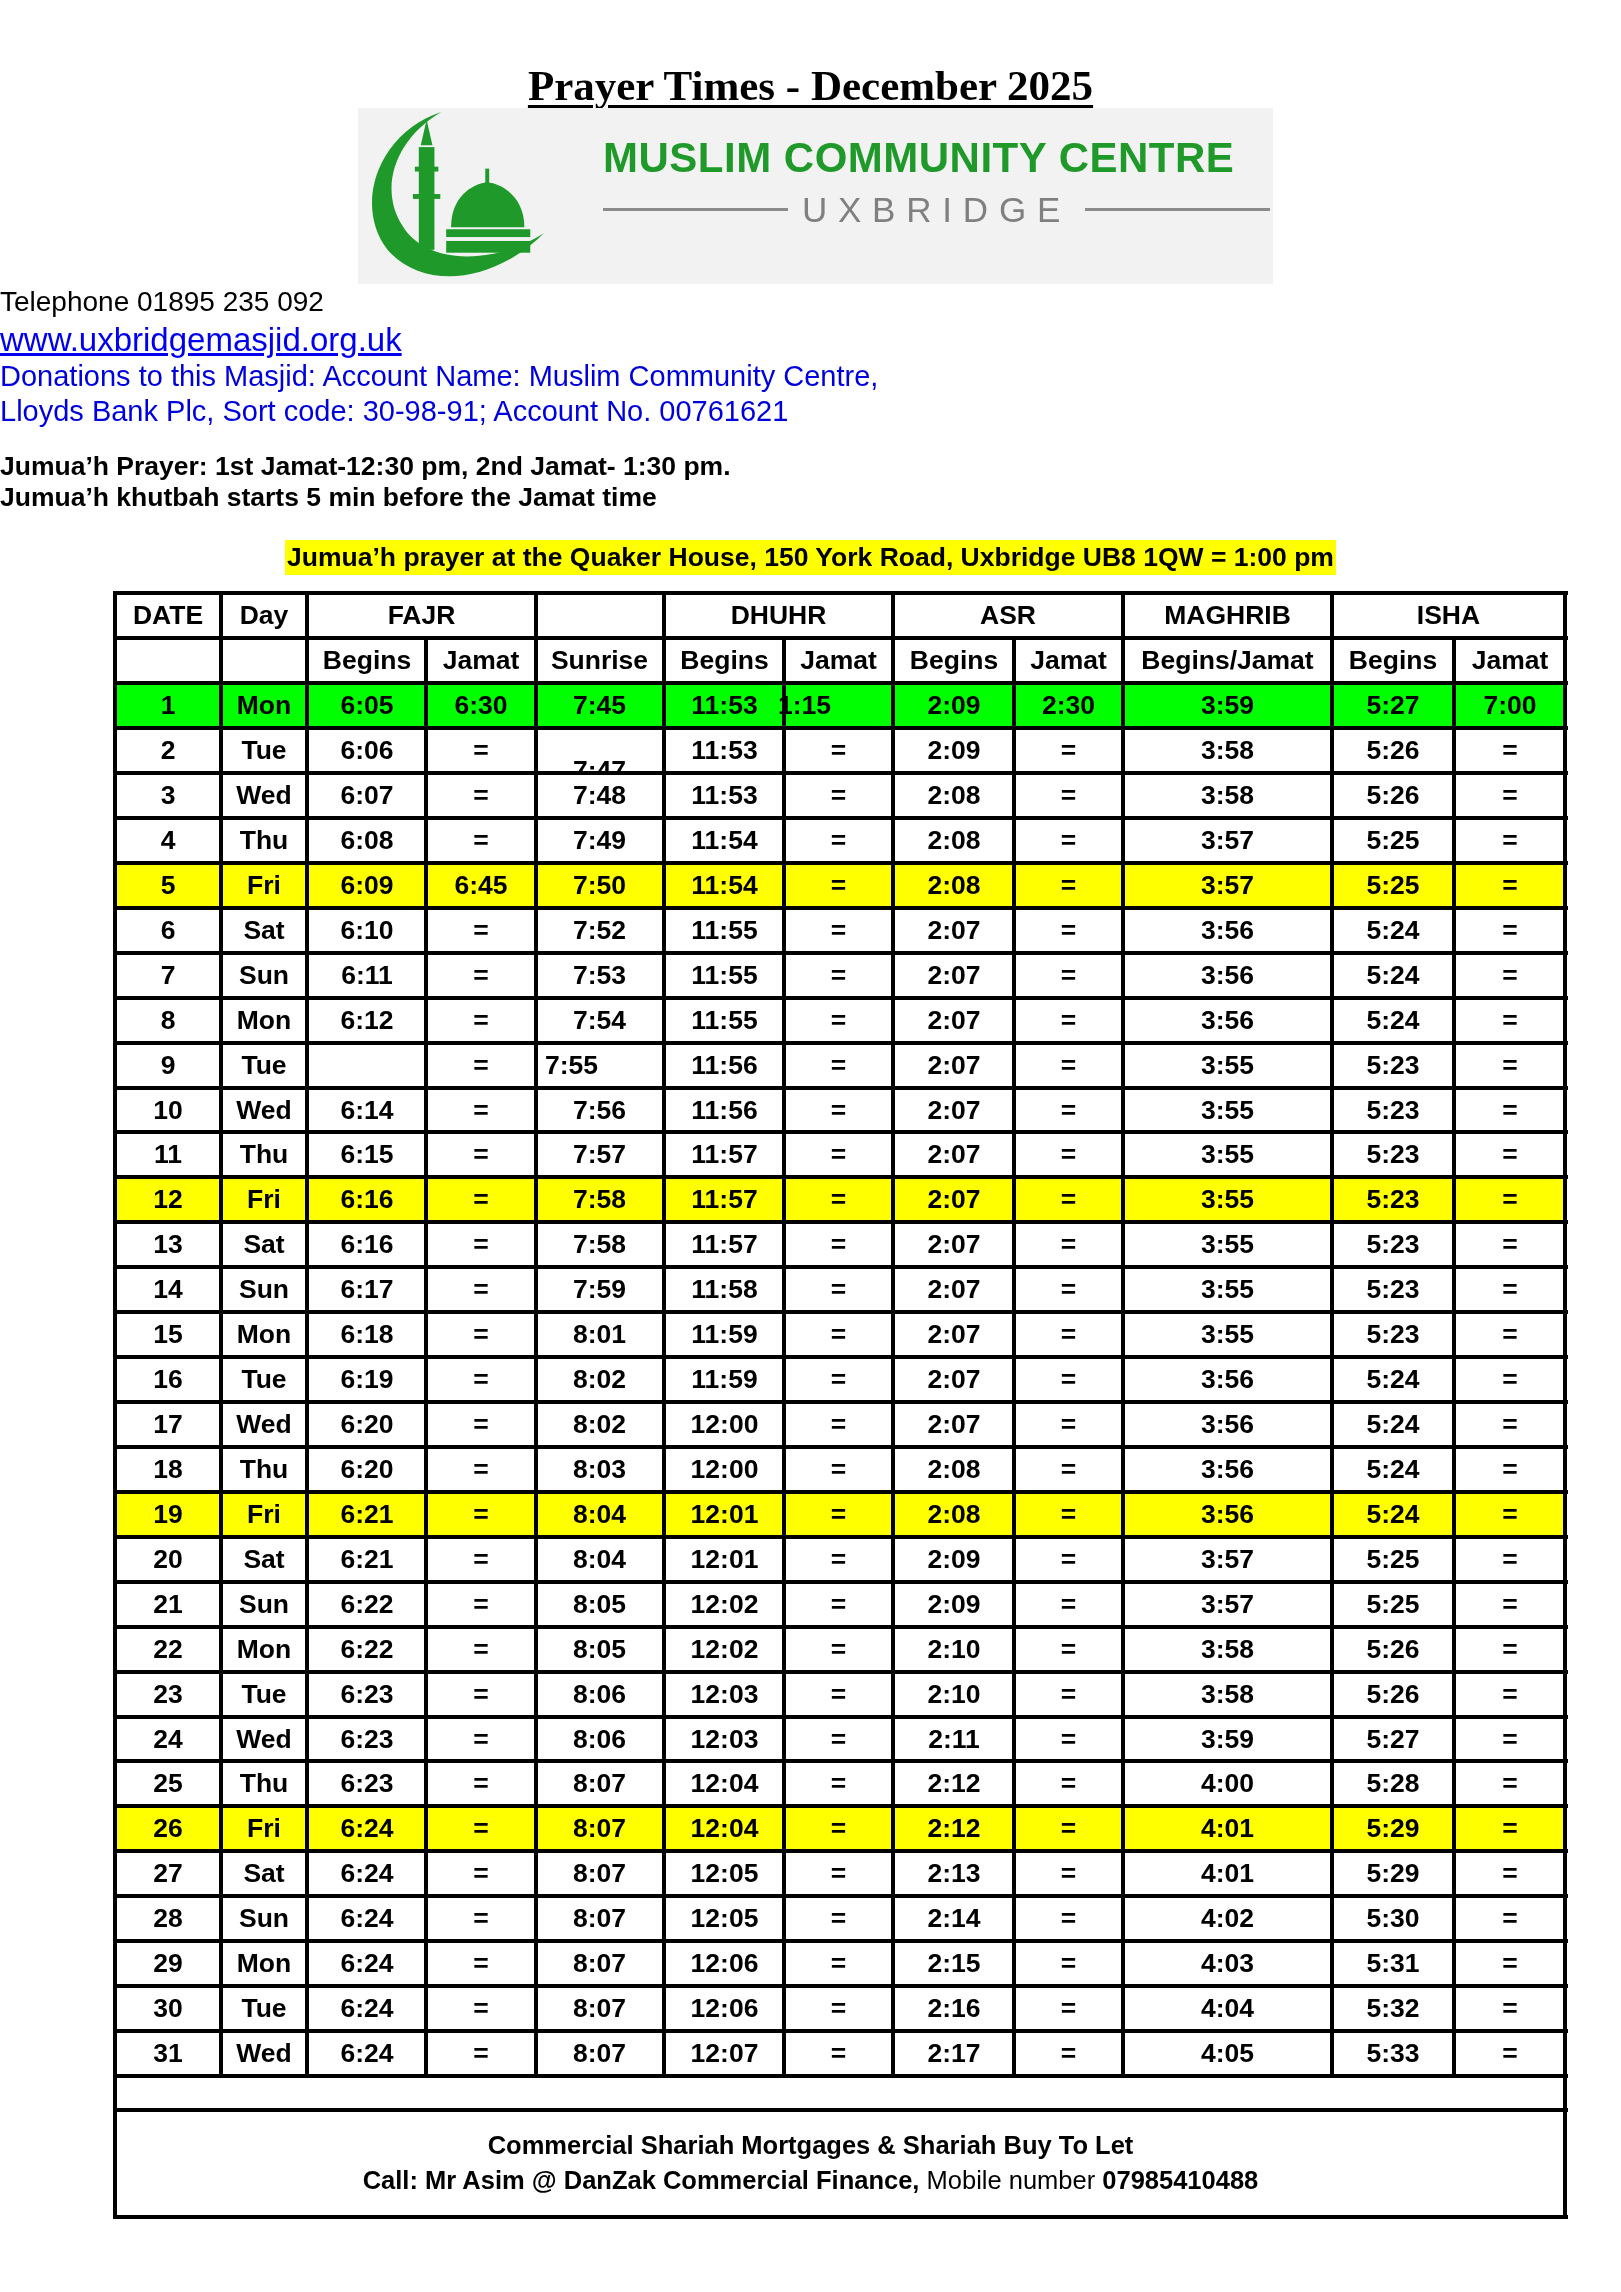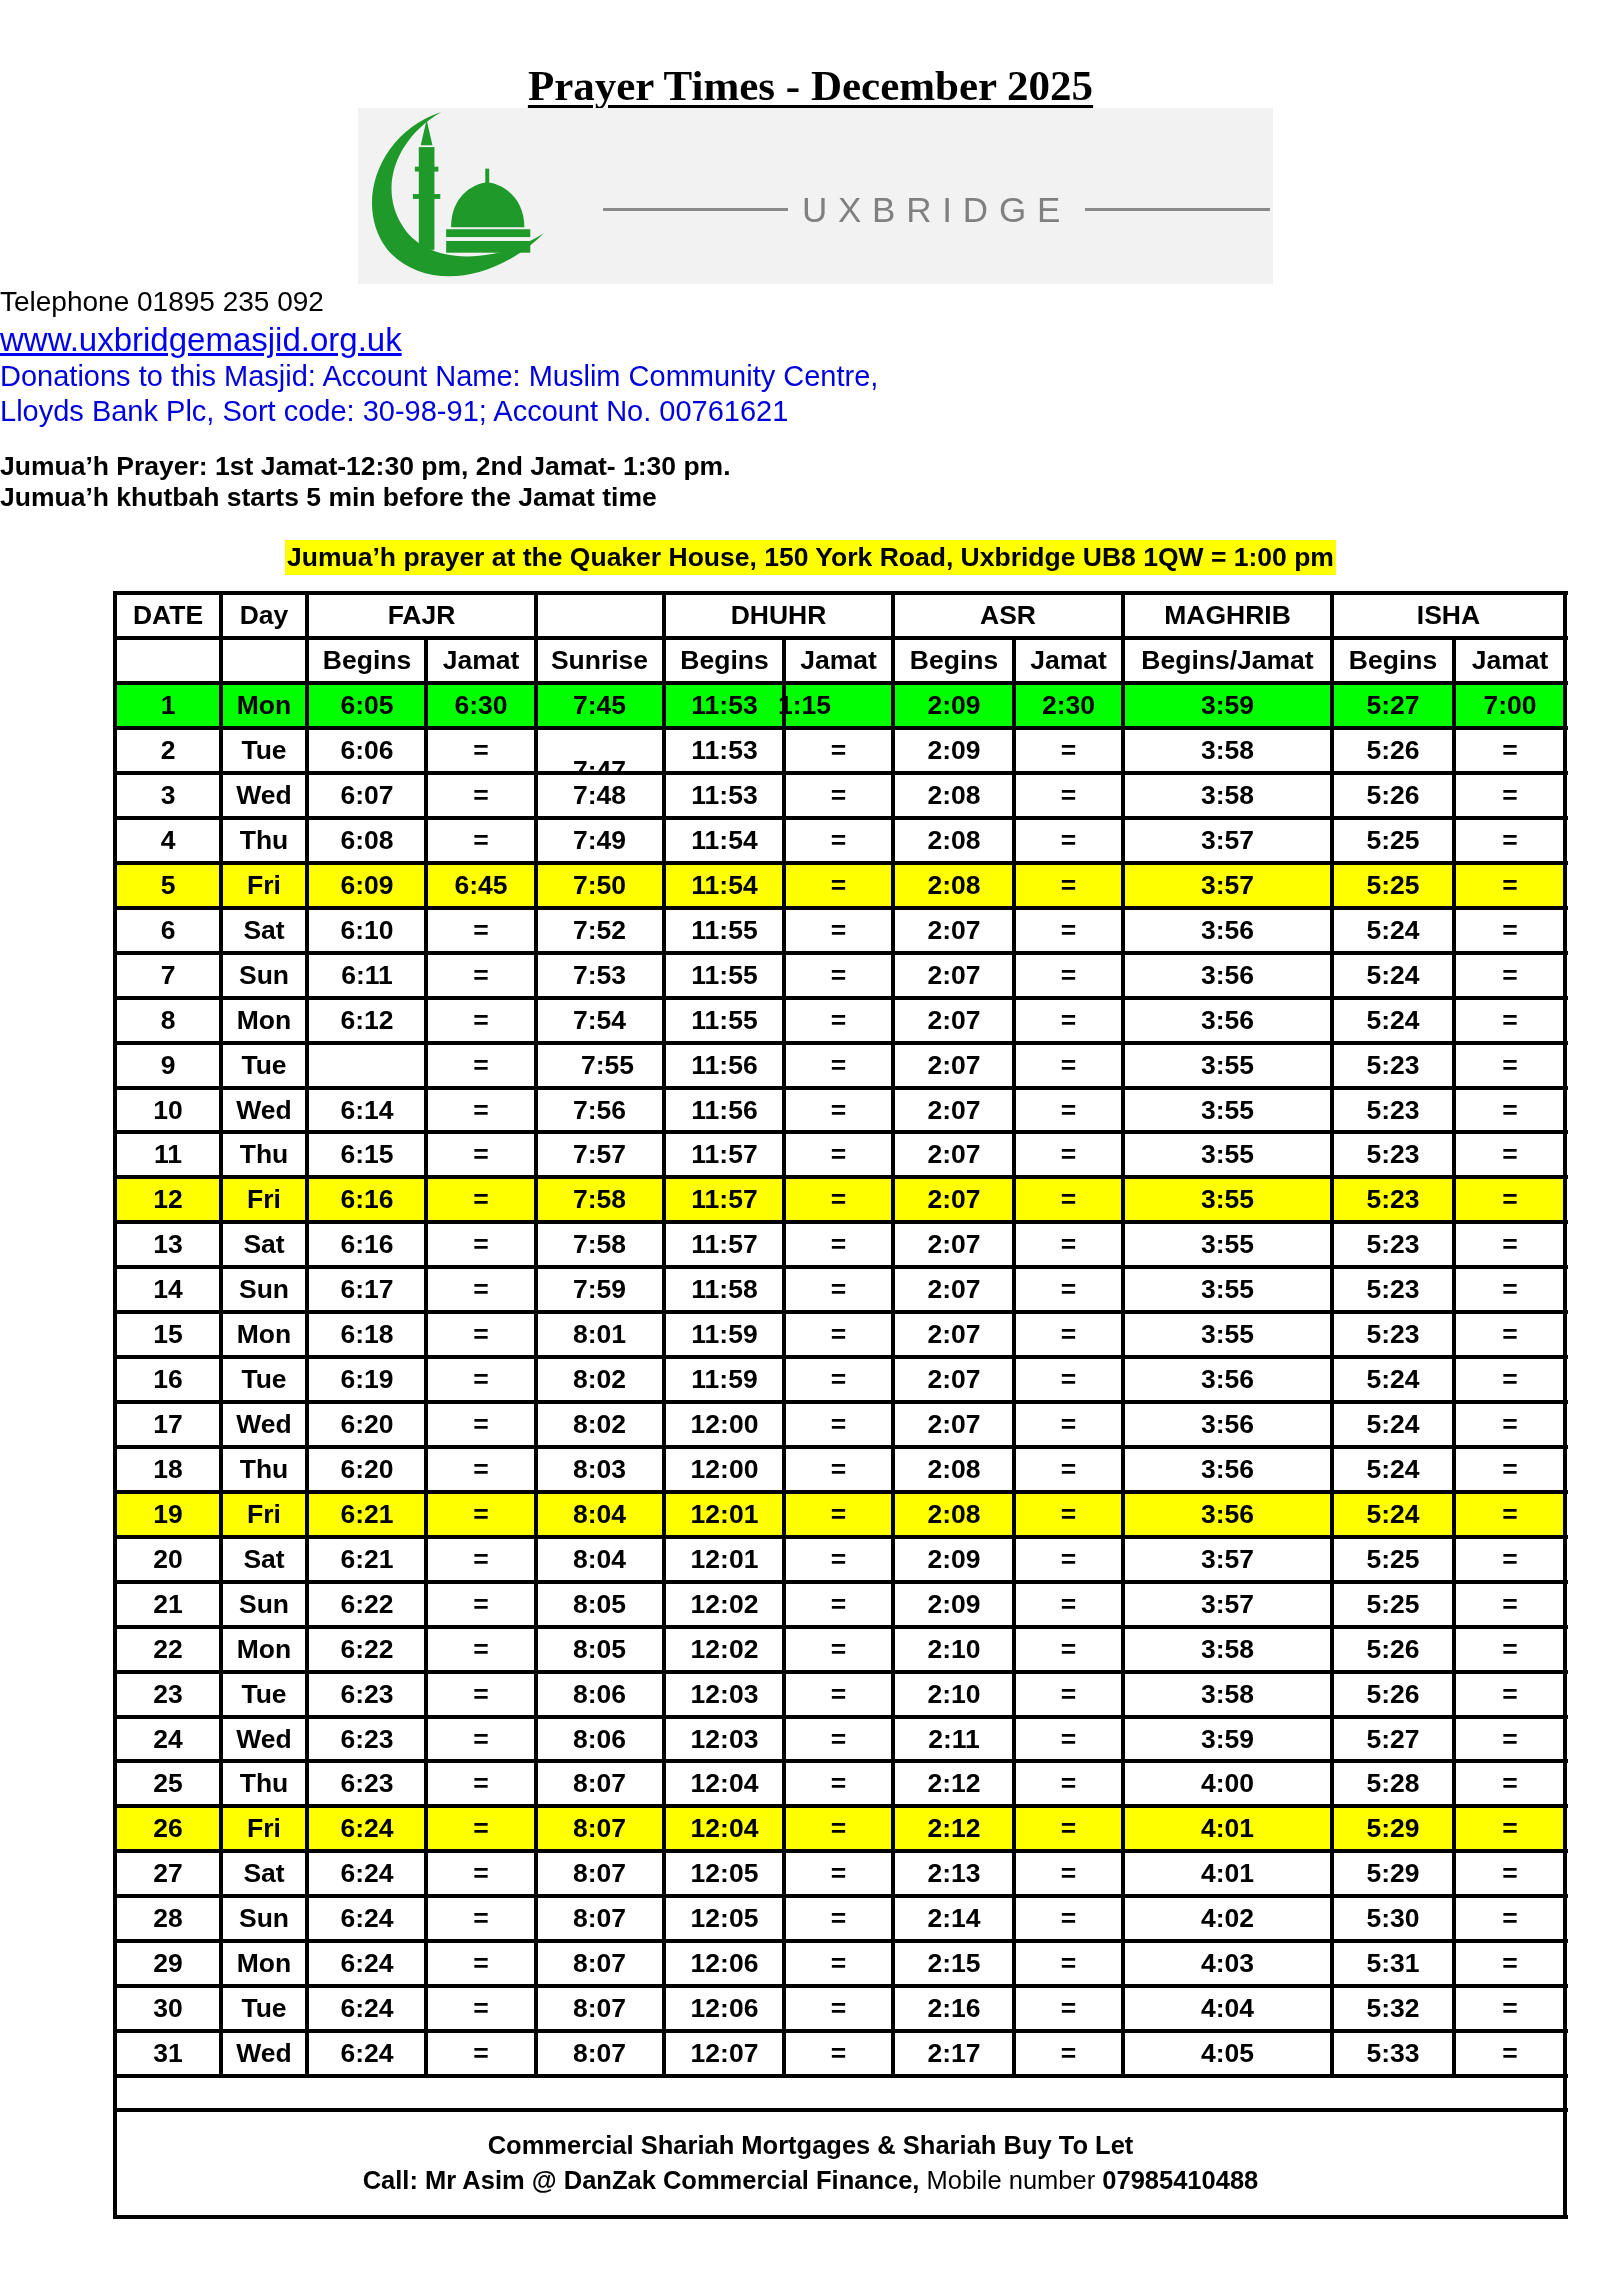--- a/index.html
+++ b/index.html
@@ -53,20 +53,21 @@
     <rect x="62" y="40" width="16" height="105" fill="#1f9a2a"></rect>
     <polygon points="70,12 64,38 76,38" fill="#1f9a2a"></polygon>
     <rect x="58" y="60" width="24" height="5" fill="#1f9a2a"></rect>
     <rect x="56" y="88" width="28" height="5" fill="#1f9a2a"></rect>
 
     <path d="M95 122 C 95 92, 115 78, 132 76 C 149 78, 170 92, 170 122 Z" fill="#1f9a2a"></path>
     <rect x="130" y="62" width="4" height="16" fill="#1f9a2a"></rect>
     <rect x="90" y="124" width="86" height="8" fill="#1f9a2a"></rect>
     <rect x="90" y="136" width="86" height="12" fill="#1f9a2a"></rect>
   </svg>
+  <div class="logo-name">MUSLIM COMMUNITY CENTRE</div>
   <div class="logo-city-row">
     <div class="logo-rule"></div>
     <div class="logo-city">UXBRIDGE</div>
     <div class="logo-rule"></div>
   </div>
 </div>
 
 <div class="abs center-line tel">Telephone 01895 235 092</div>
 <div class="abs center-line url">www.uxbridgemasjid.org.uk</div>
 <div class="abs center-line don don1">Donations to this Masjid: Account Name: Muslim Community Centre,</div>
@@ -201,21 +202,21 @@
     <div class="cell" style="left: 893px; top: 998px; width: 122px; height: 45px;">2:07</div>
     <div class="cell" style="left: 1014px; top: 998px; width: 109px; height: 45px;">=</div>
     <div class="cell" style="left: 1123px; top: 998px; width: 209px; height: 45px;">3:56</div>
     <div class="cell" style="left: 1332px; top: 998px; width: 122px; height: 45px;">5:24</div>
     <div class="cell" style="left: 1454px; top: 998px; width: 112px; height: 45px;">=</div>
     <div class="" style="position: absolute; left: 115px; top: 1043px; width: 1451px; height: 45px; background: rgb(255, 255, 255);"></div>
     <div class="cell" style="left: 115px; top: 1043px; width: 106px; height: 45px;">9</div>
     <div class="cell" style="left: 221px; top: 1043px; width: 86px; height: 45px;">Tue</div>
     <div class="cell" style="left: 307px; top: 1043px; width: 120px; height: 45px; margin-top: 38px;">6:13</div>
     <div class="cell" style="left: 426px; top: 1043px; width: 110px; height: 45px;">=</div>
-    <div class="cell" style="left: 544px; top: 1043px; width: 127px; height: 45px;">7:55</div>
+    <div class="cell" style="left: 508px; top: 1043px; width: 127px; height: 45px;">7:55</div>
     <div class="cell" style="left: 664px; top: 1043px; width: 121px; height: 45px;">11:56</div>
     <div class="cell" style="left: 784px; top: 1043px; width: 109px; height: 45px;">=</div>
     <div class="cell" style="left: 893px; top: 1043px; width: 122px; height: 45px;">2:07</div>
     <div class="cell" style="left: 1014px; top: 1043px; width: 109px; height: 45px;">=</div>
     <div class="cell" style="left: 1123px; top: 1043px; width: 209px; height: 45px;">3:55</div>
     <div class="cell" style="left: 1332px; top: 1043px; width: 122px; height: 45px;">5:23</div>
     <div class="cell" style="left: 1454px; top: 1043px; width: 112px; height: 45px;">=</div>
     <div class="" style="position: absolute; left: 115px; top: 1088px; width: 1451px; height: 45px; background: rgb(255, 255, 255);"></div>
     <div class="cell" style="left: 115px; top: 1088px; width: 106px; height: 45px;">10</div>
     <div class="cell" style="left: 221px; top: 1088px; width: 86px; height: 45px;">Wed</div>

